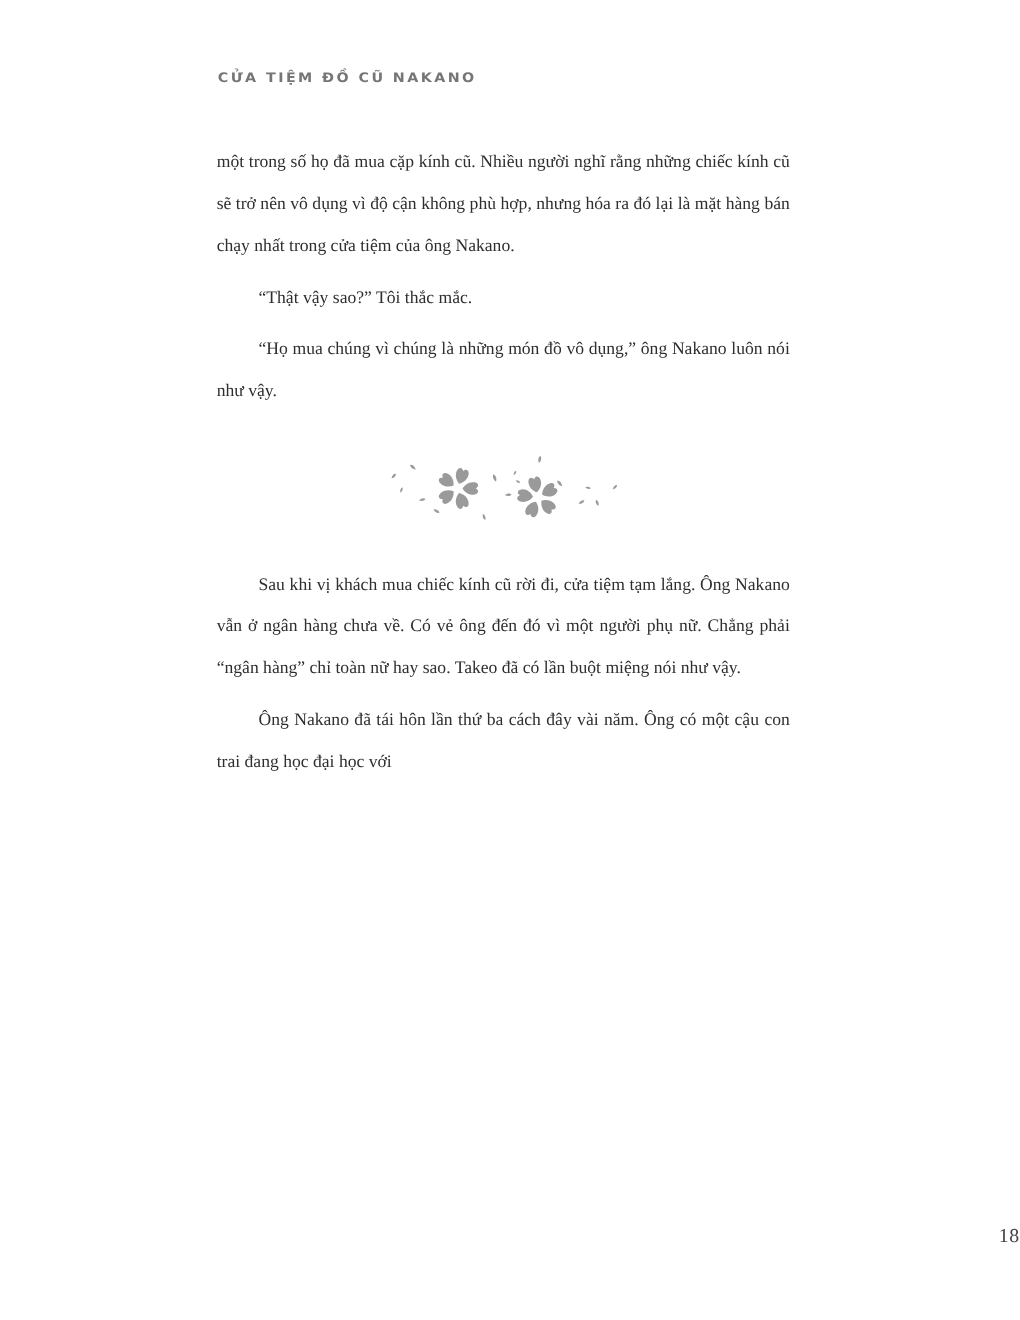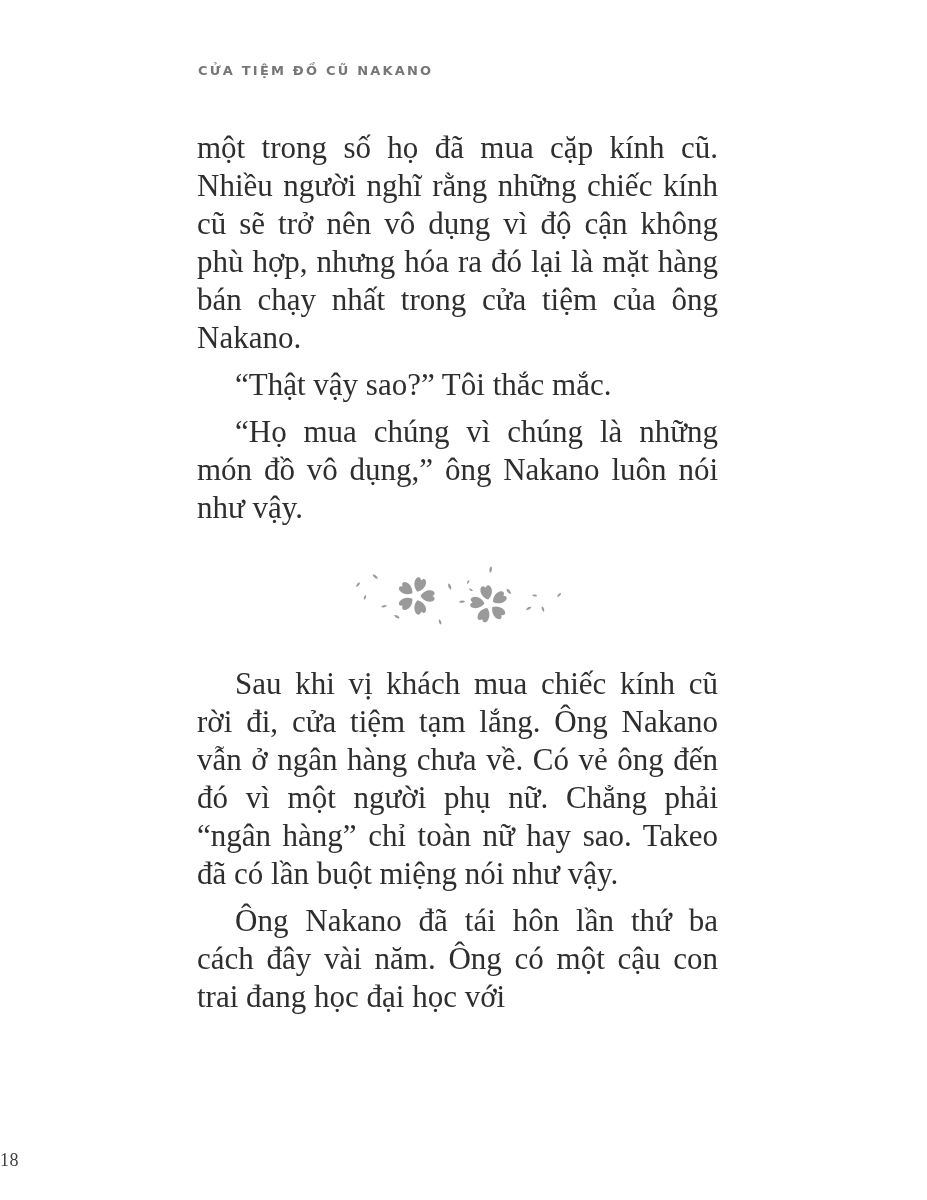--- a/index.html
+++ b/index.html
@@ -27,42 +27,42 @@
     color: #767676;
     transform: scaleY(0.92);
     transform-origin: left top;
     white-space: nowrap;
   }
   .text-block {
     position: absolute;
     left: 197px;
     top: 129px;
     width: 521px;
-    font-size: 31px;
+    font-size: 16px;
     line-height: 38px;
     color: #2e2e2e;
     text-align: justify;
   }
   .para {
     margin: 0 0 9px 0;
     text-indent: 38px;
   }
   .para.no-indent { text-indent: 0; }
   .divider {
     margin: 36px 0 40px 0;
     text-align: center;
     line-height: 0;
   }
   .divider svg { display: inline-block; }
   .folio {
     position: absolute;
-    top: 1150px;
+    top: 1113px;
     left: 0;
     width: 100%;
-    text-align: left;
+    text-align: right;
     font-family: "Liberation Serif", "DejaVu Serif", serif;
     font-size: 18px;
     letter-spacing: 0.5px;
     color: #3f3f3f;
   }
 </style>
 </head>
 <body>
 
 <div class="page">

